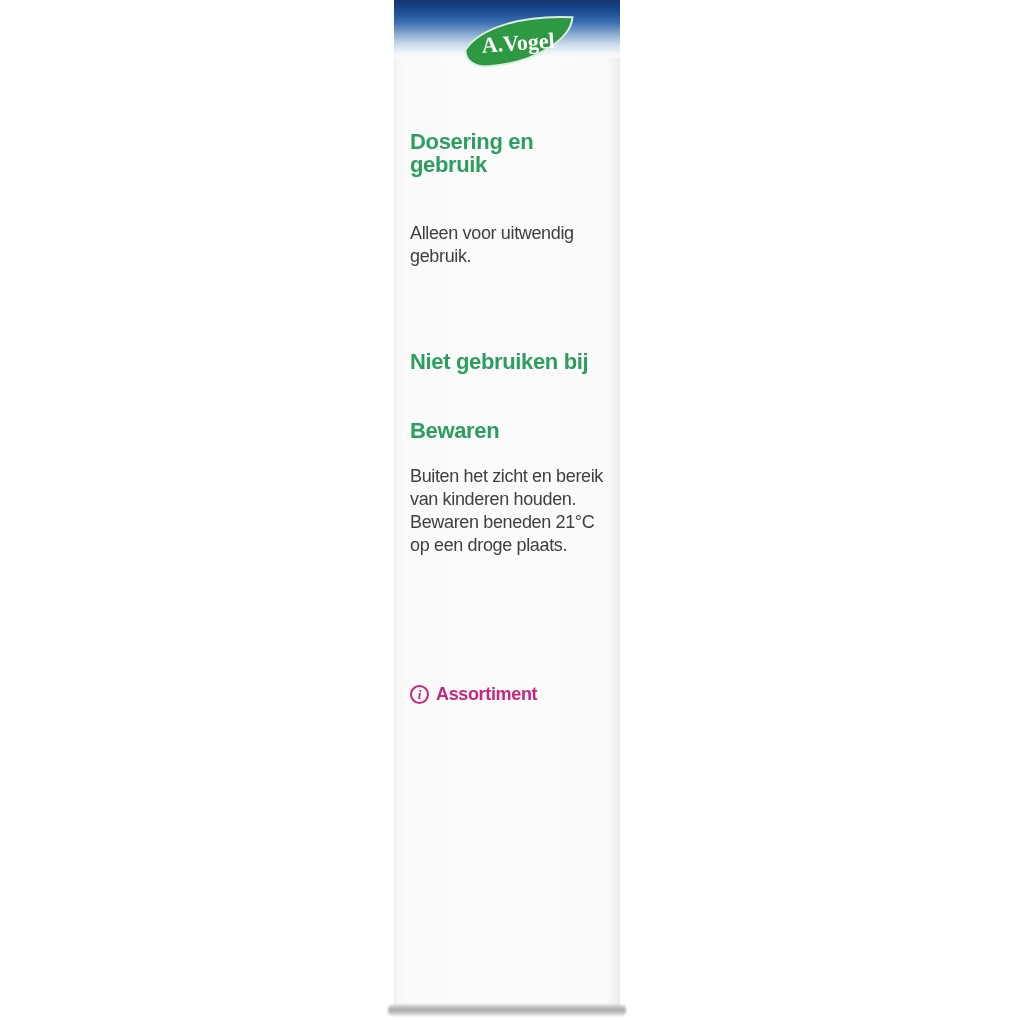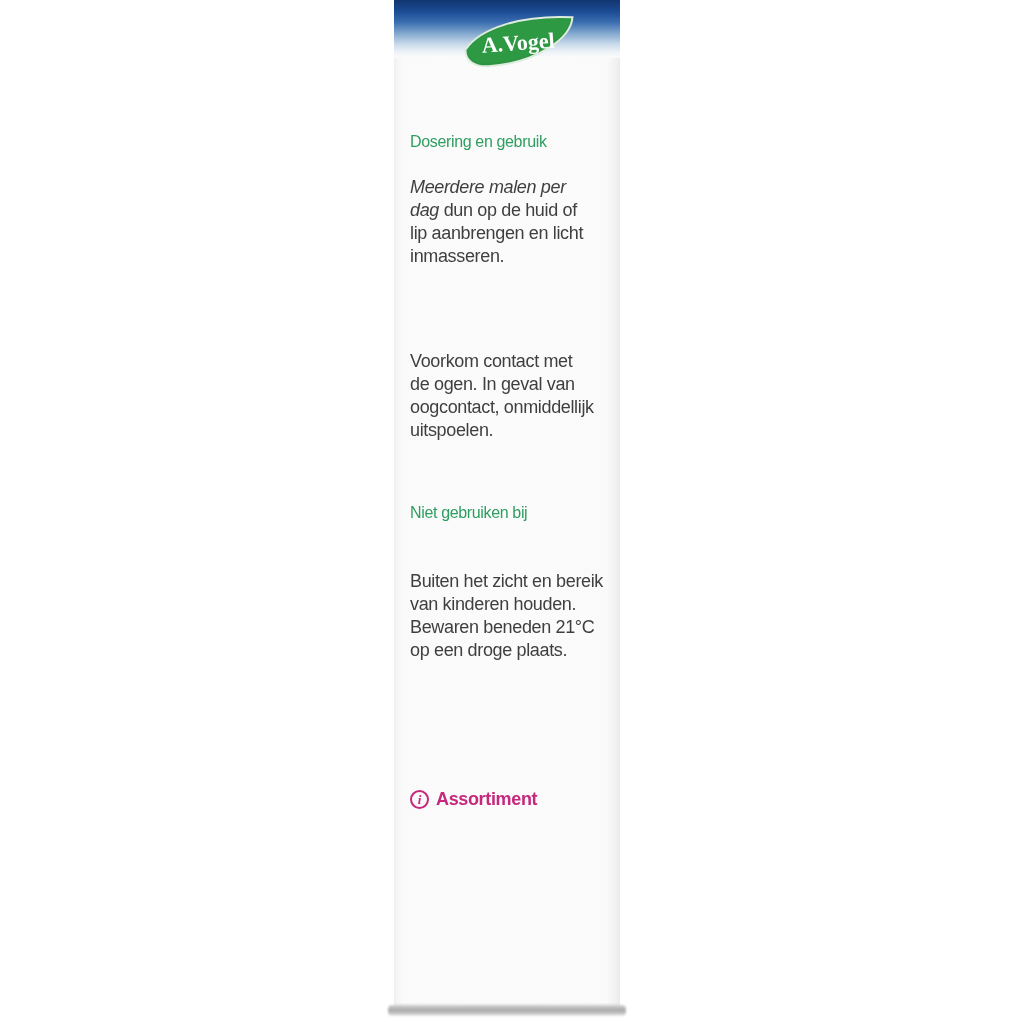--- a/index.html
+++ b/index.html
@@ -31,21 +31,21 @@
   .logo{position:absolute;left:66px;top:13px;width:120px;height:56px;}
 
   
   .content{
     position:absolute;left:16px;top:84px;width:202px;
     font-size:18px;line-height:23px;letter-spacing:-0.35px;color:#3f3f3f;
     white-space:pre-line;
   }
   .content p{margin:0 0 13px 0;}
   h3.gr{
-    margin:0;font-size:16px;line-height:23px;font-weight:normal;color:#2e9e60;
+    margin:0;font-size:22px;line-height:23px;font-weight:bold;color:#2e9e60;
     letter-spacing:-0.35px;
   }
   .it{font-style:italic;}
 
   
   .assort{margin-top:44px;color:#c6287e;}
   .assort-head{display:flex;align-items:center;gap:7px;}
   .info-icon{
     flex:0 0 auto;width:15px;height:15px;border:2px solid #c6287e;border-radius:50%;
     display:flex;align-items:center;justify-content:center;
@@ -67,33 +67,28 @@
       <g transform="rotate(-4 60 28)">
         <path d="M5,33 C21,12 64,2 114,8 C111,29 75,51 27,51 C13,51 4,44 5,33 Z" fill="#2e9342" stroke="#dcecdd" stroke-width="2"></path>
         <path d="M7,33 C23,14 64,5 111,10 C108,28 74,48 28,48 C16,48 7,43 7,33 Z" fill="#2f9a44" stroke="none" opacity="0.9"></path>
         <text x="58" y="37" text-anchor="middle" font-family="Liberation Serif, DejaVu Serif, serif" font-size="22" font-weight="bold" fill="#ffffff">A.Vogel</text>
       </g>
     </svg>
 
     <div class="content">
 
       <h3 class="gr">Dosering en gebruik</h3>
-      <p><span class="it">Meerdere malen per
-dag</span><span> dun op de huid of
-lip aanbrengen en licht
-inmasseren.</span></p>
 
+      <p>Alleen voor uitwendig
+gebruik.</p>
 
-      <p>Voorkom contact met
-de ogen. In geval van
-oogcontact, onmiddellijk
-uitspoelen.</p>
 
       <h3 class="gr">Niet gebruiken bij</h3>
 
+      <h3 class="gr">Bewaren</h3>
       <p>Buiten het zicht en bereik
 van kinderen houden.
 Bewaren beneden 21°C
 op een droge plaats.</p>
 
       <div class="assort">
         <div class="assort-head">
           <span class="info-icon">i</span>
           <span class="assort-title">Assortiment</span>
         </div>

